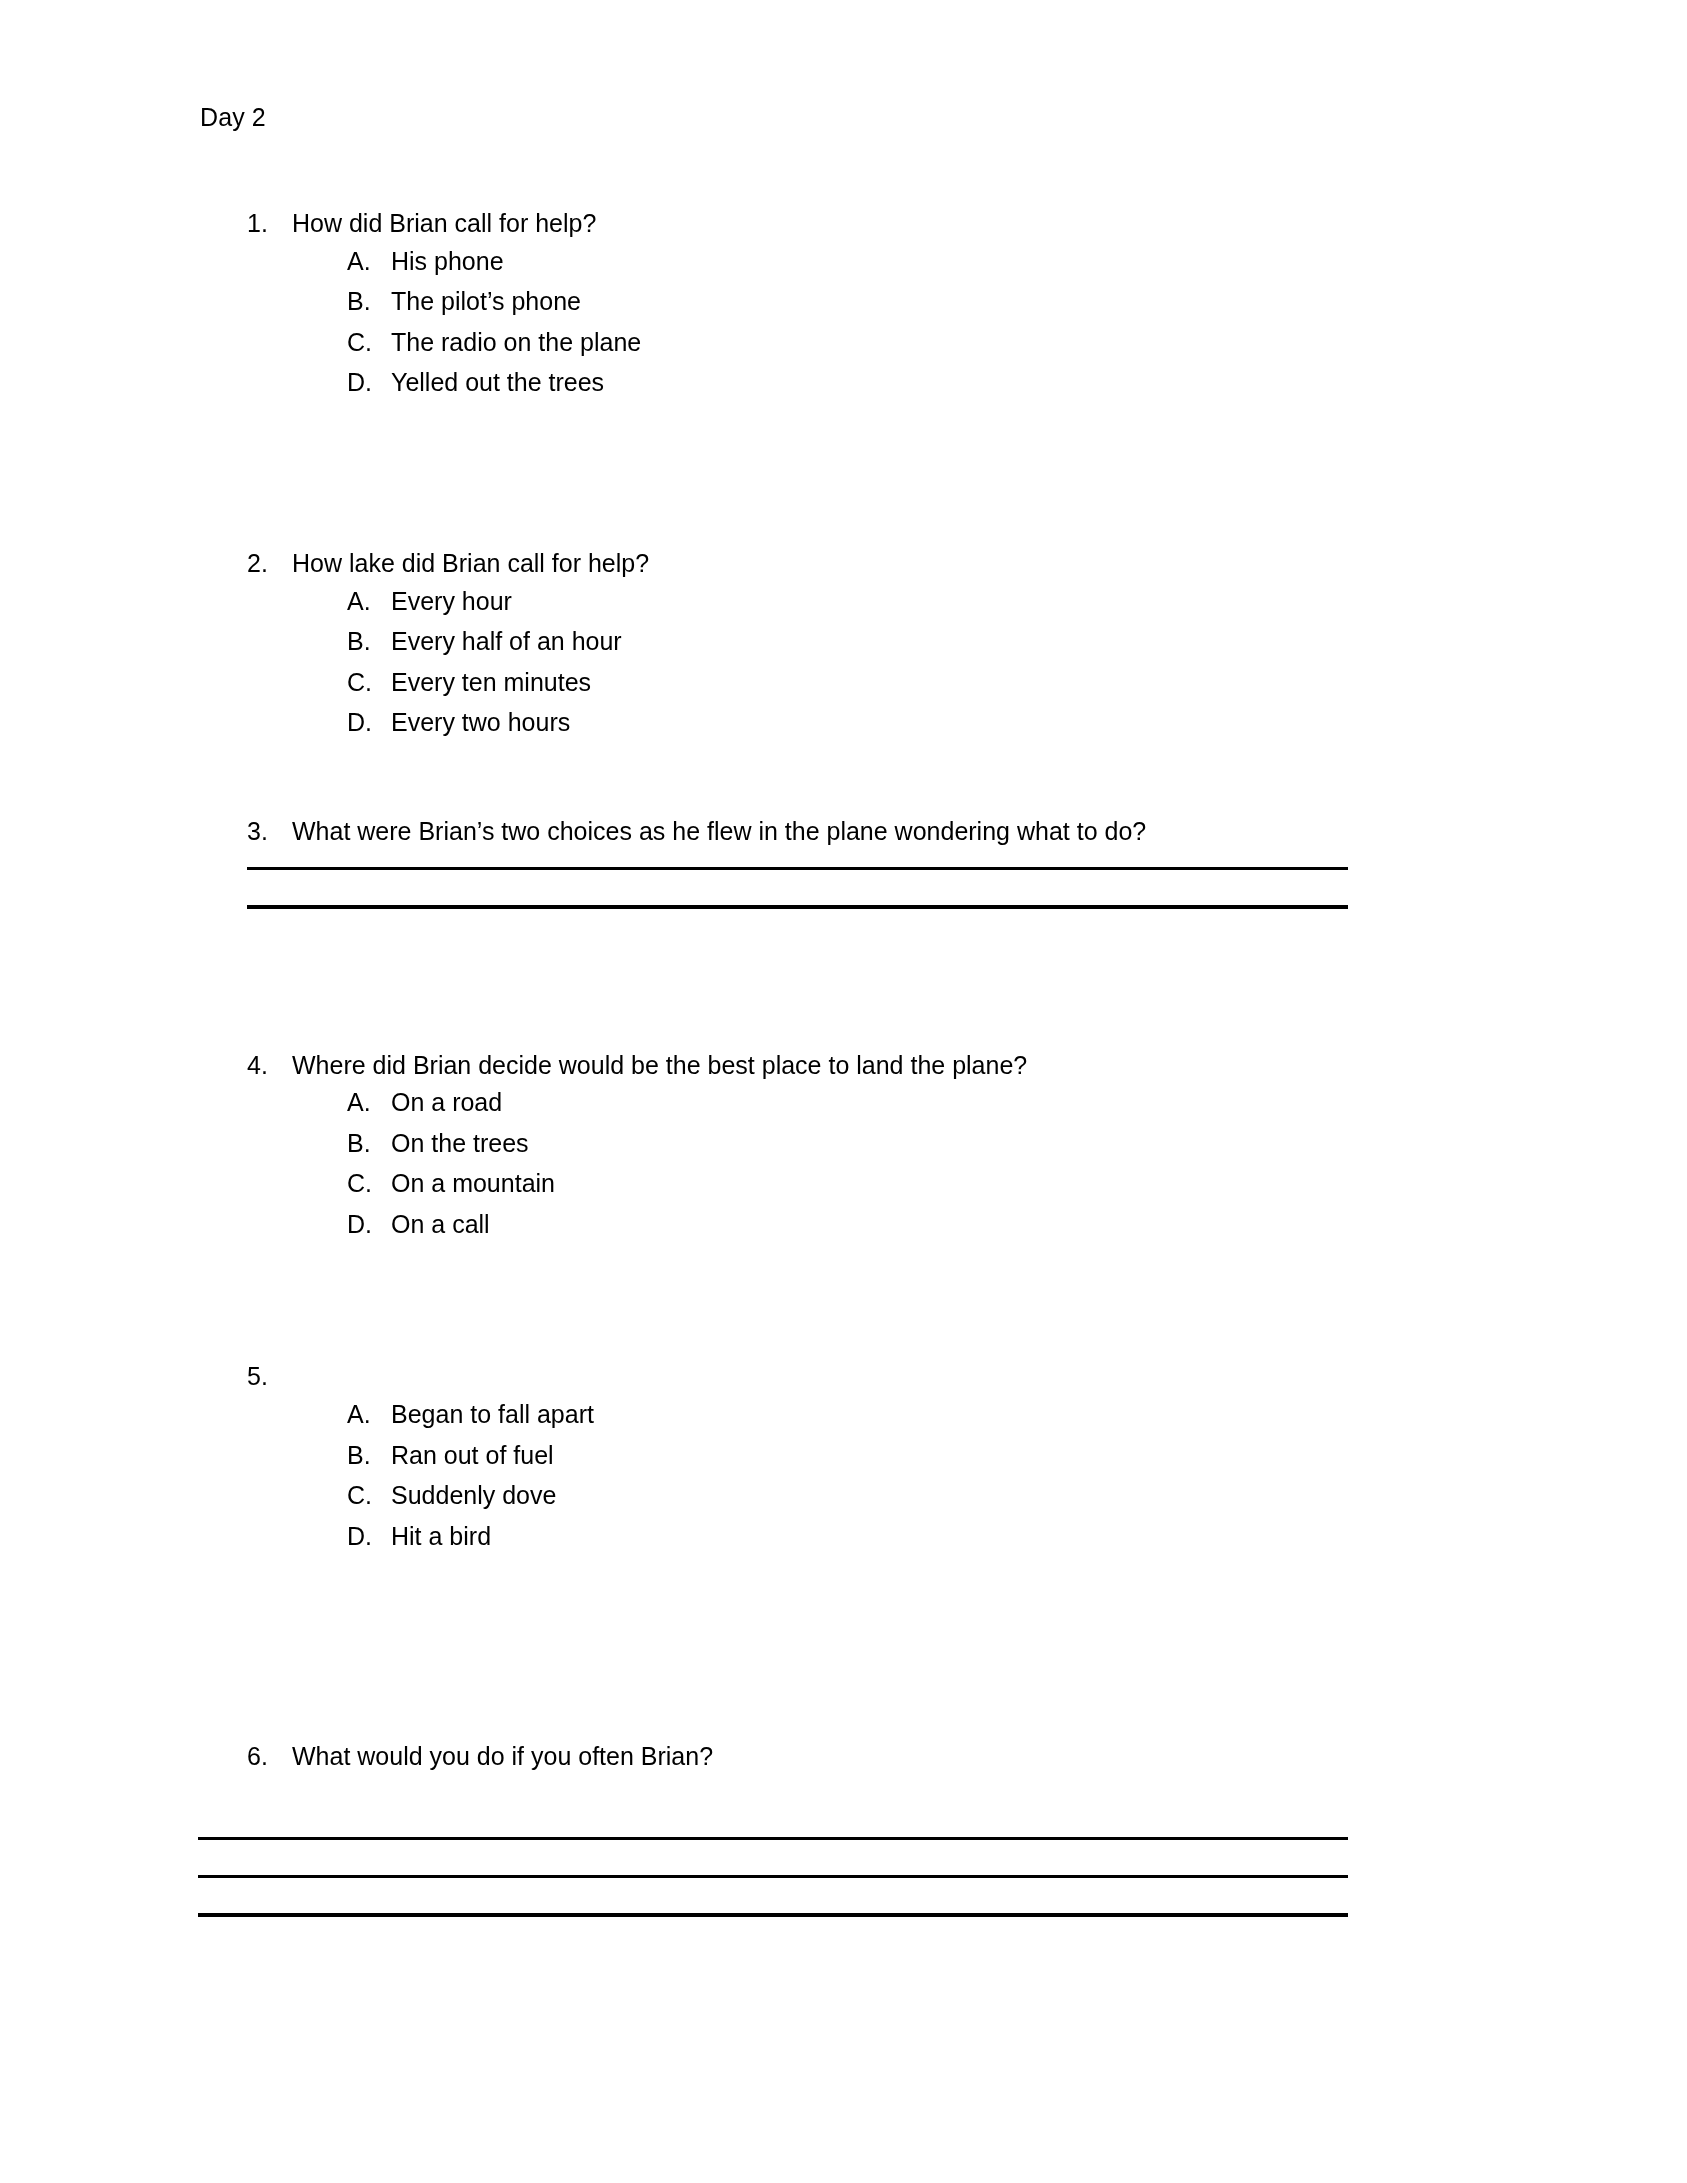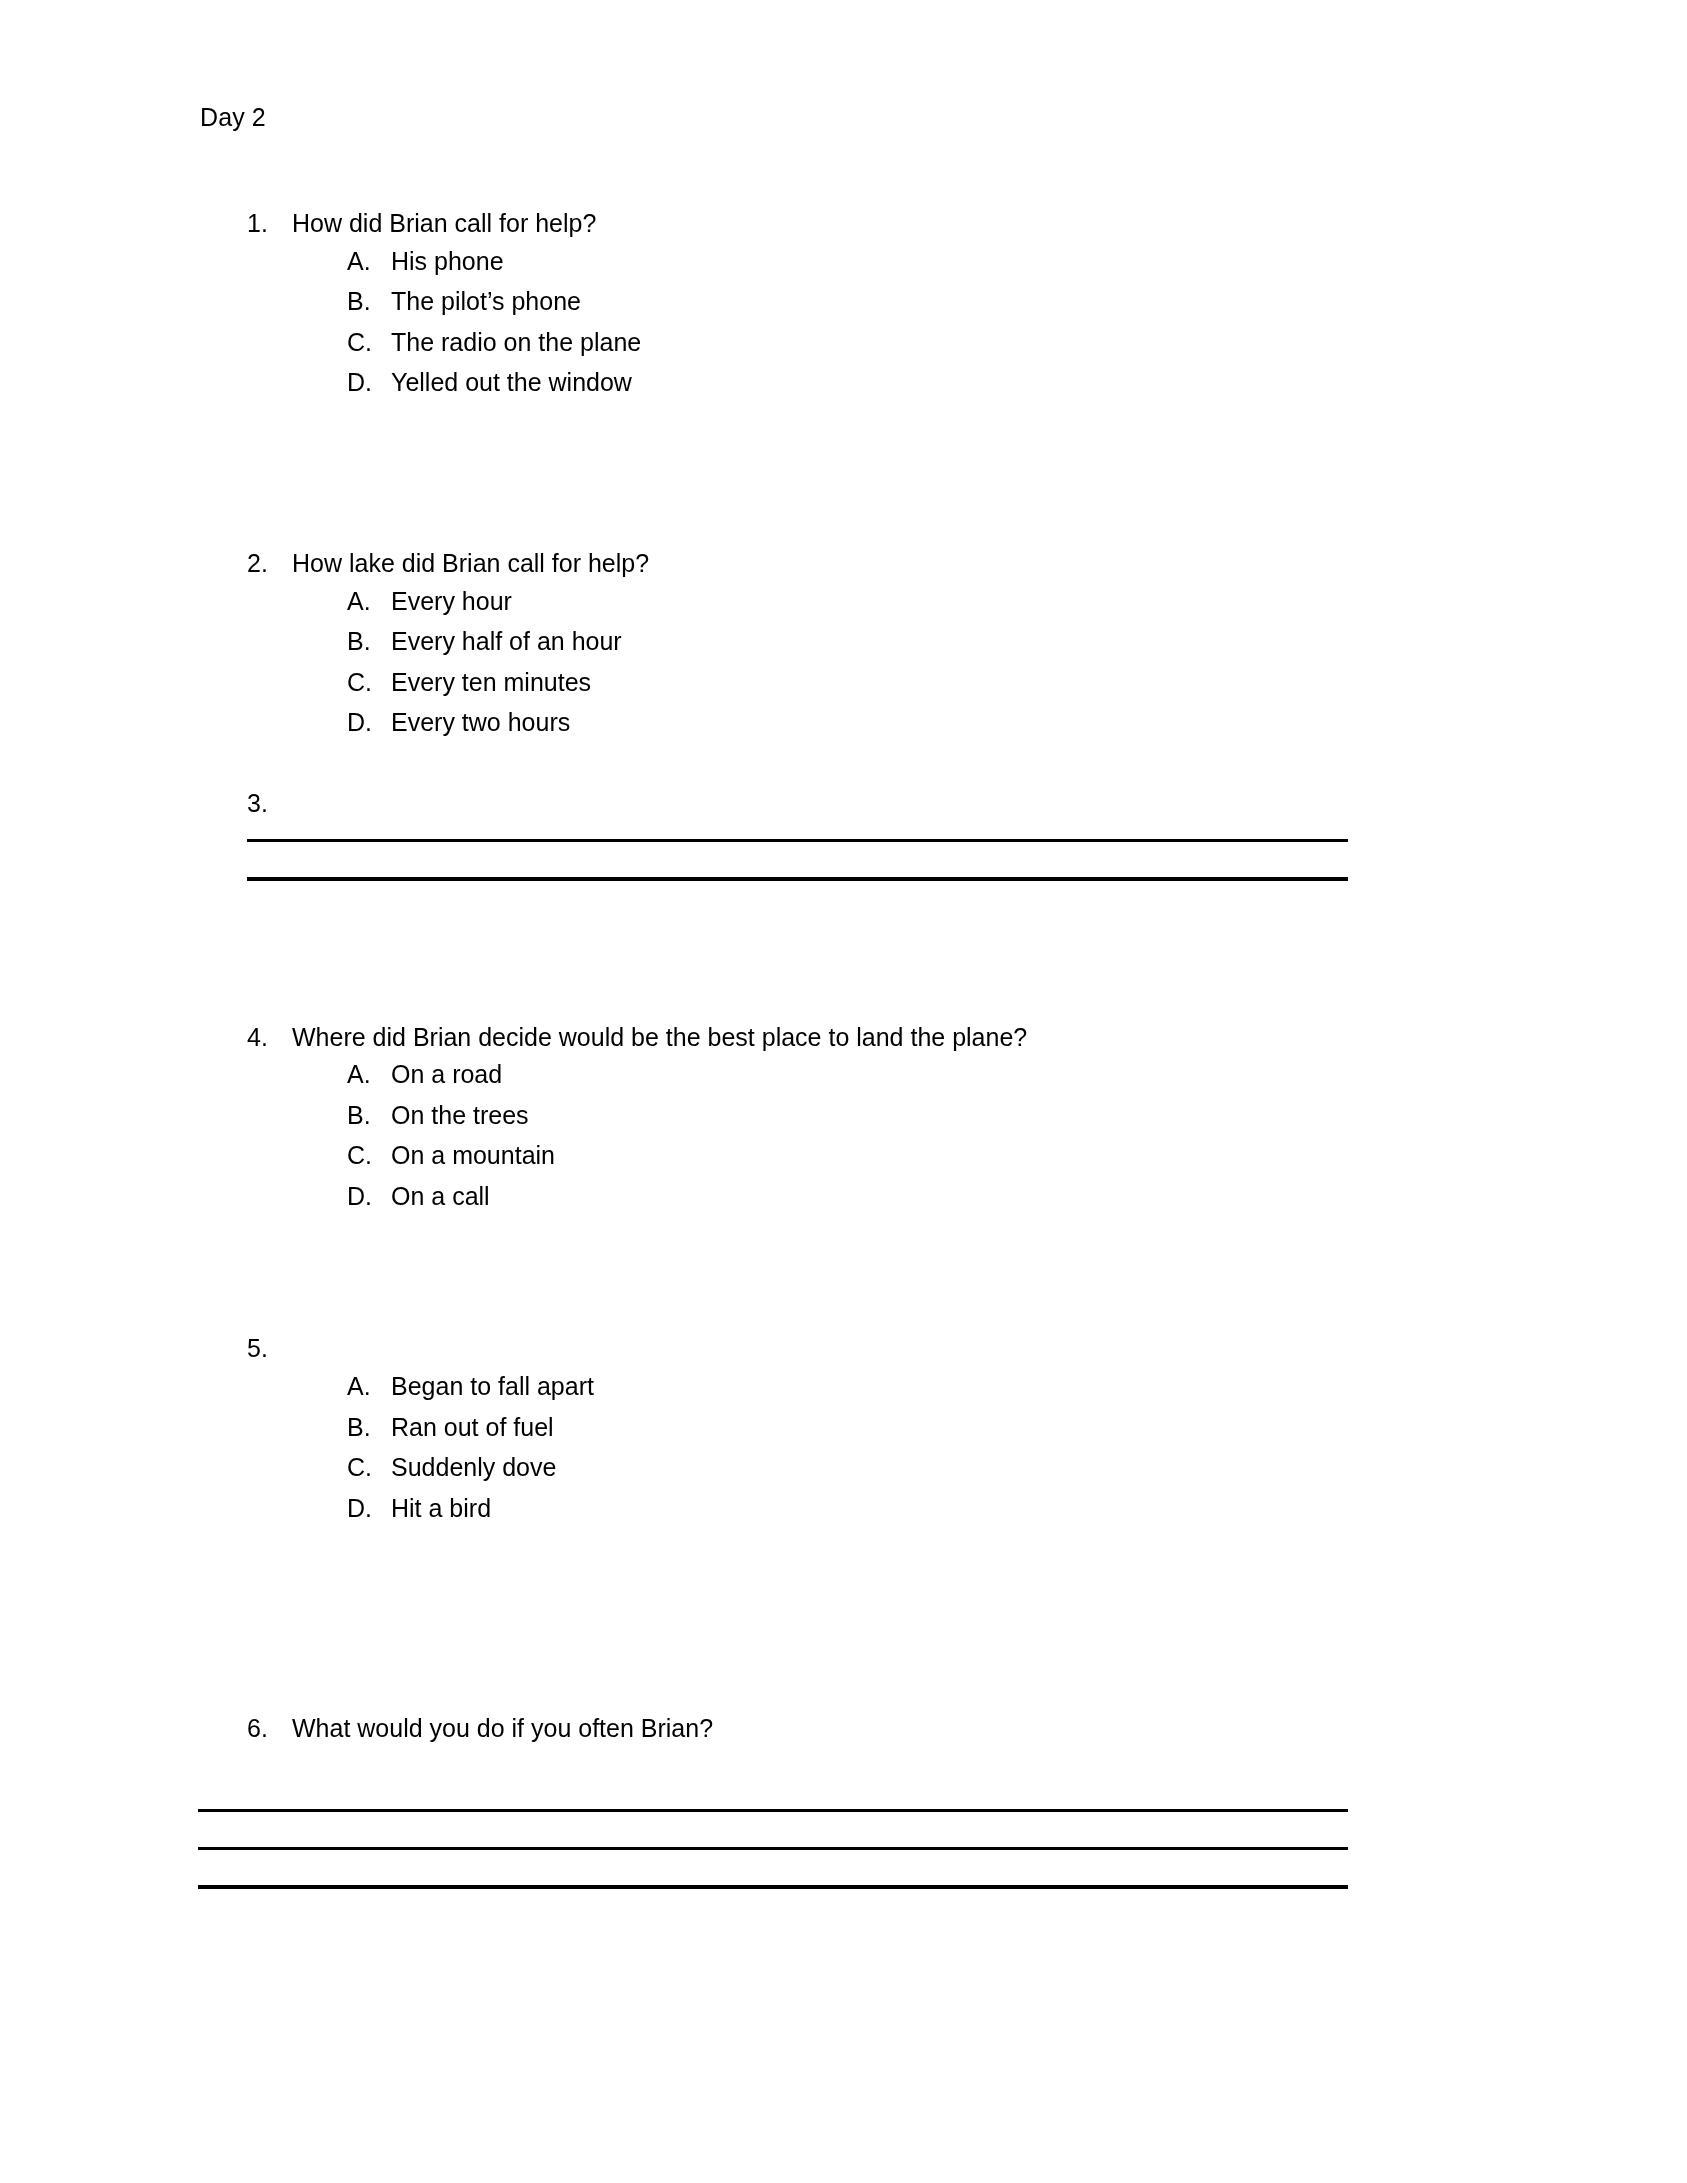--- a/index.html
+++ b/index.html
@@ -135,21 +135,21 @@
         <div class="option-row">
           <span class="option-letter">B.</span>
           <span class="option-text">The pilot’s phone</span>
         </div>
         <div class="option-row">
           <span class="option-letter">C.</span>
           <span class="option-text">The radio on the plane</span>
         </div>
         <div class="option-row">
           <span class="option-letter">D.</span>
-          <span class="option-text">Yelled out the window</span>
+          <span class="option-text">Yelled out the trees</span>
         </div>
       </div>
     </div>
 
     <div class="gap-xxl"></div>
 
     <div class="question-block">
       <div class="question-row">
         <span class="question-number">2.</span>
         <span class="question-text">How lake did Brian call for help?</span>
@@ -172,20 +172,21 @@
           <span class="option-text">Every two hours</span>
         </div>
       </div>
     </div>
 
     <div class="gap-md"></div>
 
     <div class="question-block">
       <div class="question-row">
         <span class="question-number">3.</span>
+        <span class="question-text">What were Brian’s two choices as he flew in the plane wondering what to do?</span>
       </div>
       <div class="gap-sm"></div>
       <div class="answer-lines q3">
         <div class="answer-line"></div>
         <div class="answer-line"></div>
       </div>
     </div>
 
     <div class="gap-xxl"></div>
 

